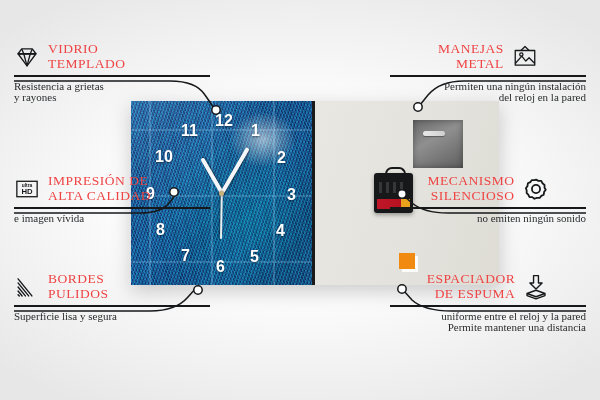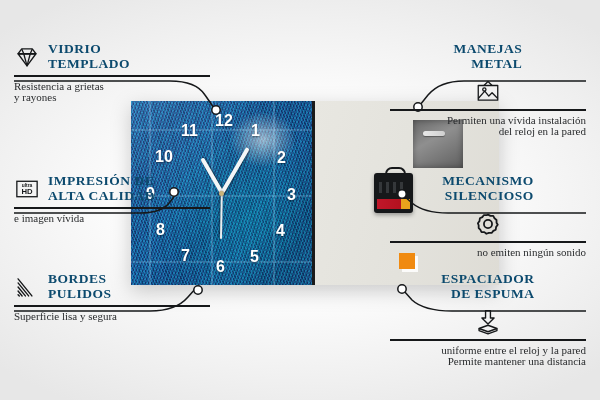--- a/index.html
+++ b/index.html
@@ -73,22 +73,22 @@
   .movement .dial{position:absolute;left:5px;top:9px;width:26px;height:11px;
     background:repeating-linear-gradient(90deg,#3a3d40 0 3px,#16181a 3px 7px);opacity:.85;}
   .foam{position:absolute;left:84px;top:152px;width:16px;height:16px;background:#f08a10;
     box-shadow:3px 3px 0 rgba(255,255,255,.85);}
 
   
   .callout{position:absolute;width:196px;}
   .callout.left{text-align:left;}
   .callout.right{text-align:right;}
   .head{display:flex;align-items:center;gap:8px;}
-  .callout.right .head{flex-direction:column;justify-content:center;}
-  .title{font-size:13.5px;line-height:14.5px;font-weight:700;letter-spacing:.5px;color:#0c4a6e;
+  .callout.right .head{justify-content:center;}
+  .title{font-size:13.5px;line-height:14.5px;font-weight:400;letter-spacing:.5px;color:#ef4444;
     text-transform:uppercase;font-family:"Liberation Serif",serif;}
   .rule{height:1.6px;background:#16181a;margin:4px 0 4px;}
   .sub{font-size:11px;line-height:11.6px;color:#2a2c2e;font-family:"Liberation Serif",serif;}
   .ico{width:26px;height:26px;flex:0 0 26px;display:block;}
 
   
   .wires{position:absolute;inset:0;pointer-events:none;}
 </style>
 </head>
 <body>
@@ -216,21 +216,21 @@
       <svg class="ico" viewBox="0 0 32 32">
         <g fill="none" stroke="#16181a" stroke-width="1.6" stroke-linejoin="round">
           <path d="M11 8 L16 3 L21 8"></path>
           <rect x="4" y="8" width="24" height="18"></rect>
           <path d="M4 24 L12 15 L17 21 L21 17 L28 24"></path>
           <circle cx="11.5" cy="13" r="2"></circle>
         </g>
       </svg>
     </div>
     <div class="rule"></div>
-    <div class="sub">Permiten una vívida instalación</div>
+    <div class="sub">Permiten una ningún instalación</div>
     <div class="sub">del reloj en la pared</div>
   </div>
 
   <div class="callout right" style="left:390px;top:174px">
     <div class="head">
       <div>
         <div class="title">MECANISMO</div>
         <div class="title">SILENCIOSO</div>
       </div>
       <svg class="ico" viewBox="0 0 32 32">

